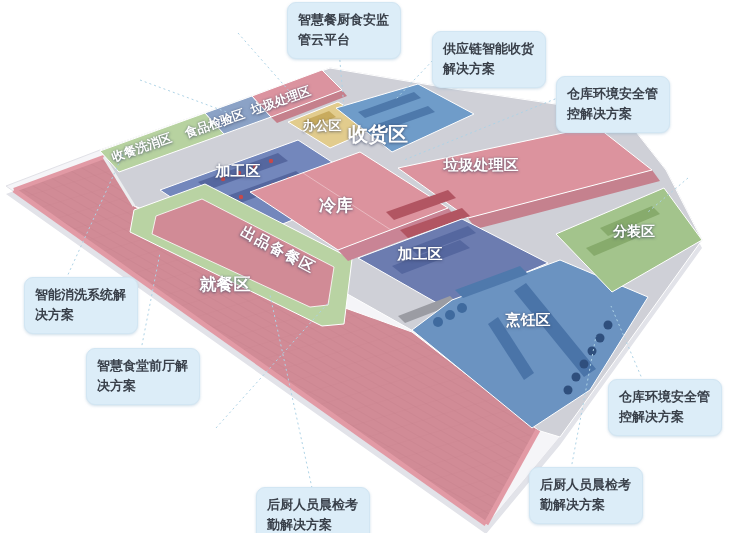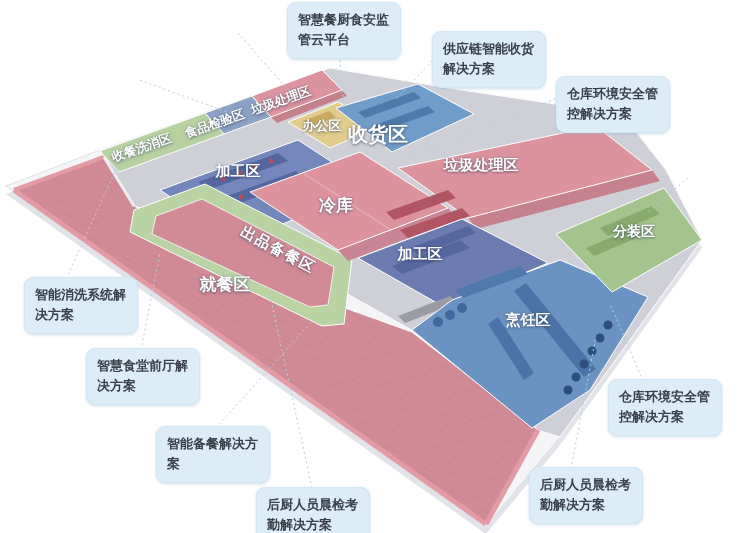--- a/index.html
+++ b/index.html
@@ -159,18 +159,17 @@
   <span class="zlabel" style="left:634px;top:232px;font-size:14px">分装区</span>
   <span class="zlabel" style="left:528px;top:320px;font-size:15px">烹饪区</span>
   <span class="zlabel" style="left:225px;top:284px;font-size:17px">就餐区</span>
   <span class="zlabel r28" style="left:278px;top:250px;font-size:15px">出品备餐区</span>
 
   <div class="callout" style="left:287px;top:2px">智慧餐厨食安监管云平台</div>
   <div class="callout" style="left:432px;top:31px">供应链智能收货解决方案</div>
   <div class="callout" style="left:556px;top:76px">仓库环境安全管控解决方案</div>
   <div class="callout" style="left:24px;top:277px">智能消洗系统解决方案</div>
   <div class="callout" style="left:86px;top:348px">智慧食堂前厅解决方案</div>
-  <div class="callout" style="left:156px;top:426px">智能备餐解决方案</div>
   <div class="callout" style="left:256px;top:487px">后厨人员晨检考勤解决方案</div>
   <div class="callout" style="left:608px;top:379px">仓库环境安全管控解决方案</div>
   <div class="callout" style="left:529px;top:467px">后厨人员晨检考勤解决方案</div>
 
 </div>
 
 </body></html>

